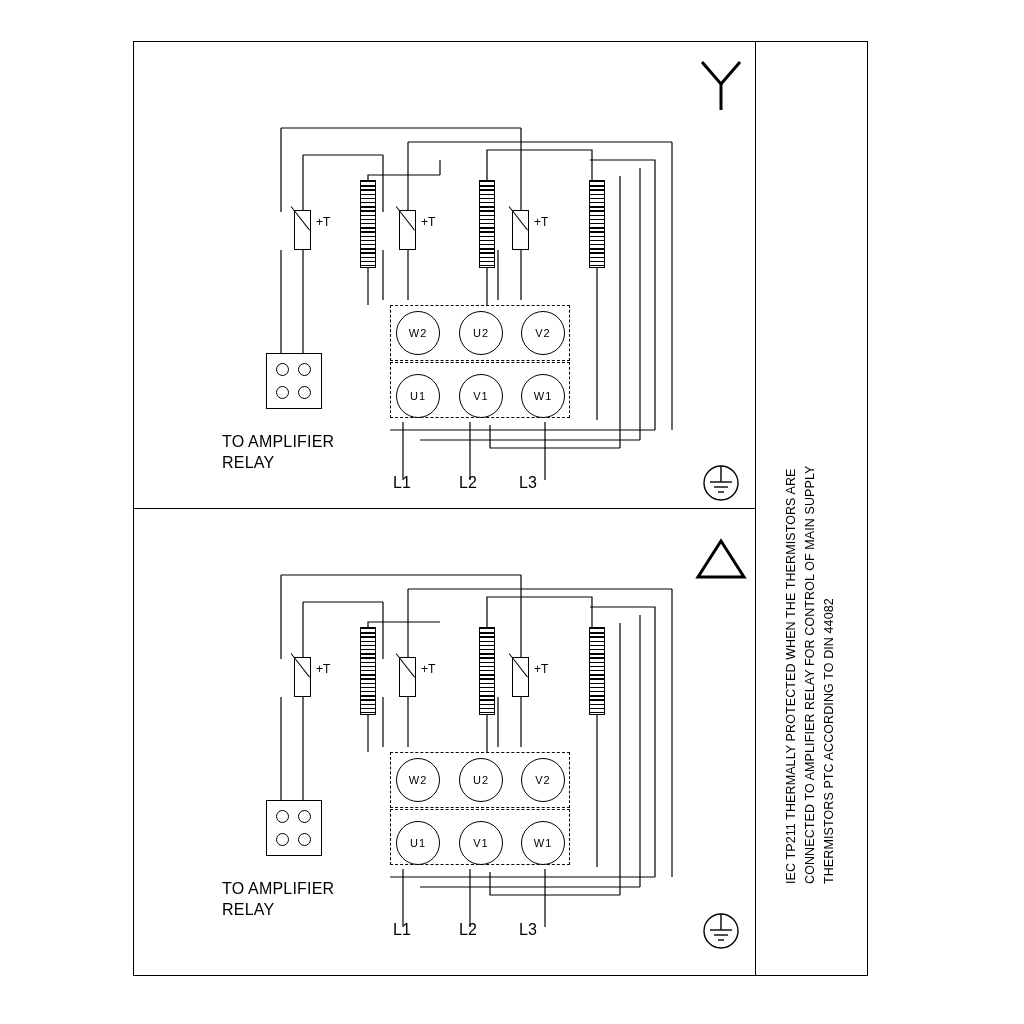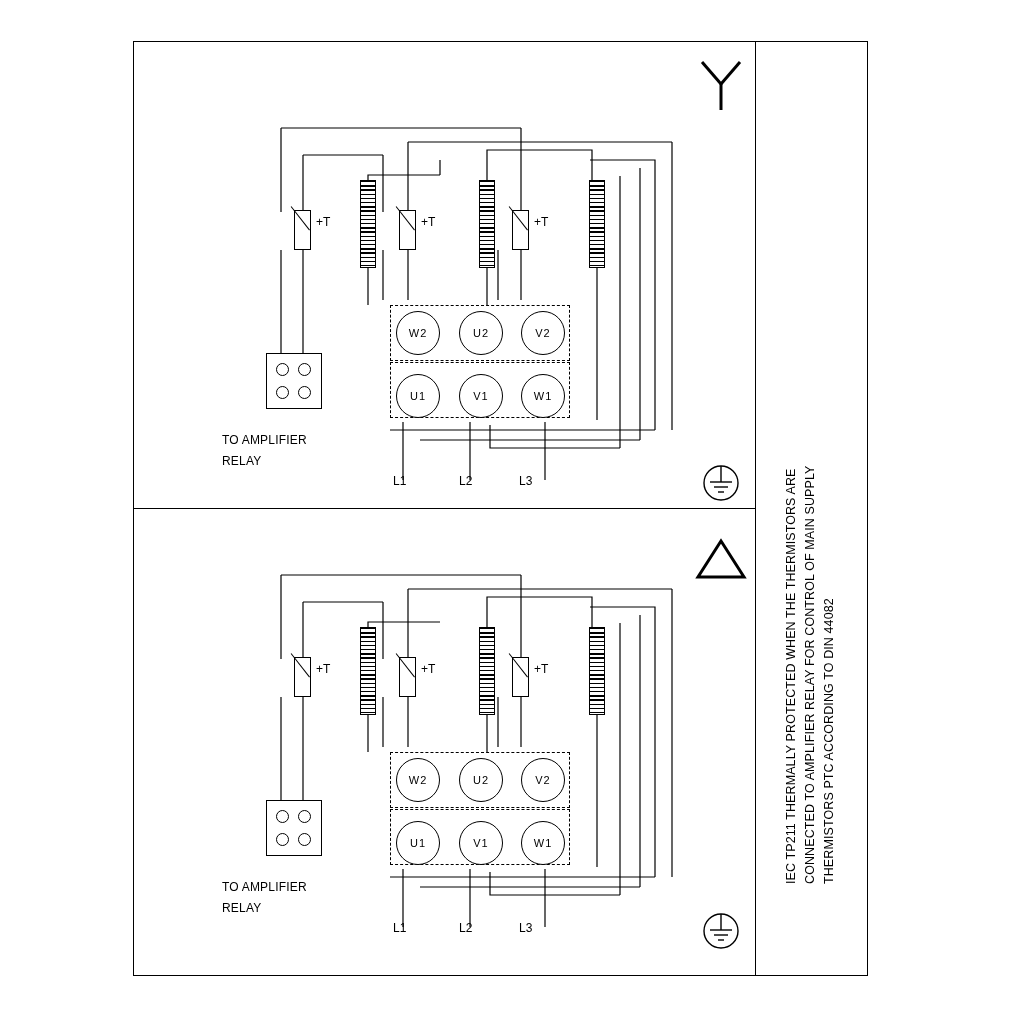--- a/index.html
+++ b/index.html
@@ -1,21 +1,21 @@
 <!DOCTYPE html>
 <html><head>
 <meta charset="utf-8">
 <style>
   html,body{margin:0;padding:0;background:#ffffff;}
   body{width:1024px;height:1024px;font-family:"Liberation Sans",sans-serif;color:#000;}
   #sheet{position:relative;width:1024px;height:1024px;}
   .frame{position:absolute;border:1.5px solid #000;box-sizing:border-box;}
   .hline{position:absolute;background:#000;height:1px;}
   .vline{position:absolute;background:#000;width:1px;}
-  .lbl{position:absolute;font-size:12px;letter-spacing:.2px;white-space:nowrap;}
+  .lbl{position:absolute;font-size:16px;letter-spacing:.2px;white-space:nowrap;}
   .term{position:absolute;border:1.4px solid #000;border-radius:50%;
         display:flex;align-items:center;justify-content:center;
         font-size:11px;background:#fff;box-sizing:border-box;letter-spacing:1px;}
   .dashbox{position:absolute;border:1px dashed #000;box-sizing:border-box;}
   .coil{position:absolute;border:1.2px solid #000;background:
         repeating-linear-gradient(to bottom,#000 0 1.4px,#fff 1.4px 4.2px);
         box-sizing:border-box;}
   .ptc{position:absolute;border:1.3px solid #000;background:#fff;box-sizing:border-box;}
   .ptc:after{content:"";position:absolute;left:-4px;top:-5px;width:30px;height:1.2px;
         background:#000;transform:rotate(52deg);transform-origin:left center;}

